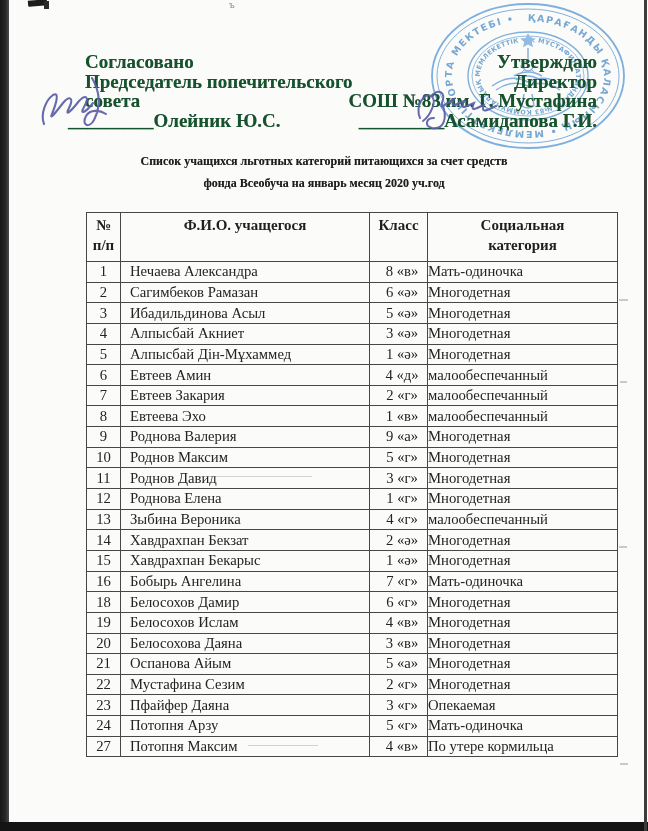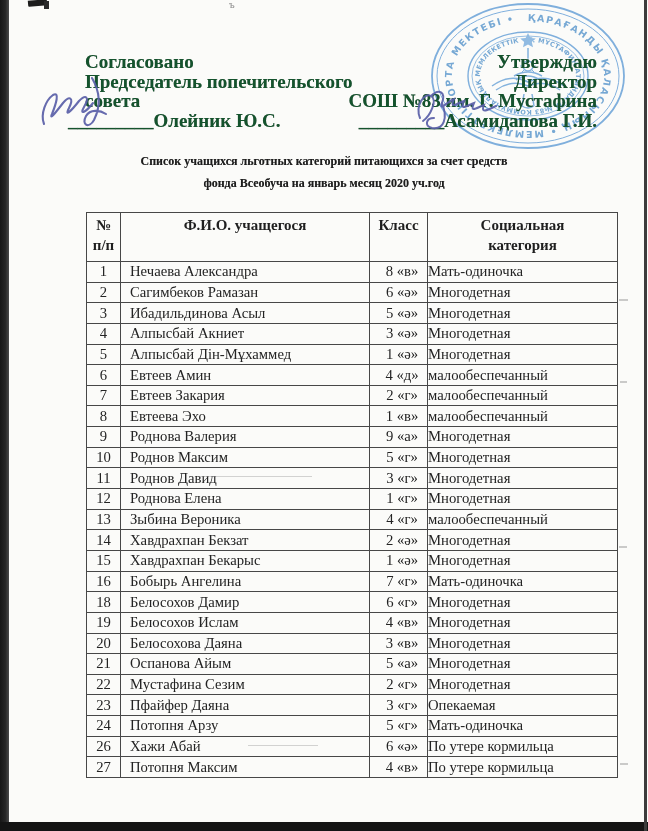--- a/index.html
+++ b/index.html
@@ -291,26 +291,20 @@
       <td class="c-cls">3 «г»</td>
       <td class="c-cat">Опекаемая</td>
     </tr>
           <tr>
       <td class="c-num">24</td>
       <td class="c-name">Потопня  Арзу</td>
       <td class="c-cls">5 «г»</td>
       <td class="c-cat">Мать-одиночка</td>
     </tr>
           <tr>
-      <td class="c-num">26</td>
-      <td class="c-name">Хажи Абай</td>
-      <td class="c-cls">6 «ә»</td>
-      <td class="c-cat">По утере кормильца</td>
-    </tr>
-          <tr>
       <td class="c-num">27</td>
       <td class="c-name">Потопня Максим</td>
       <td class="c-cls">4 «в»</td>
       <td class="c-cat">По утере кормильца</td>
     </tr>
         </tbody>
     </table>
   </div>
 
   <div class="artifact" style="left:619px;top:299px;width:9px;height:2px"></div>

